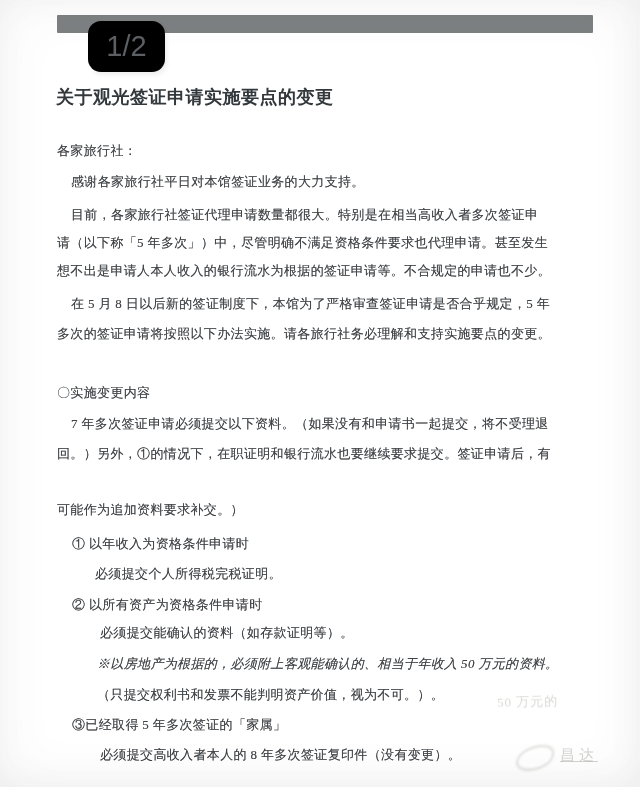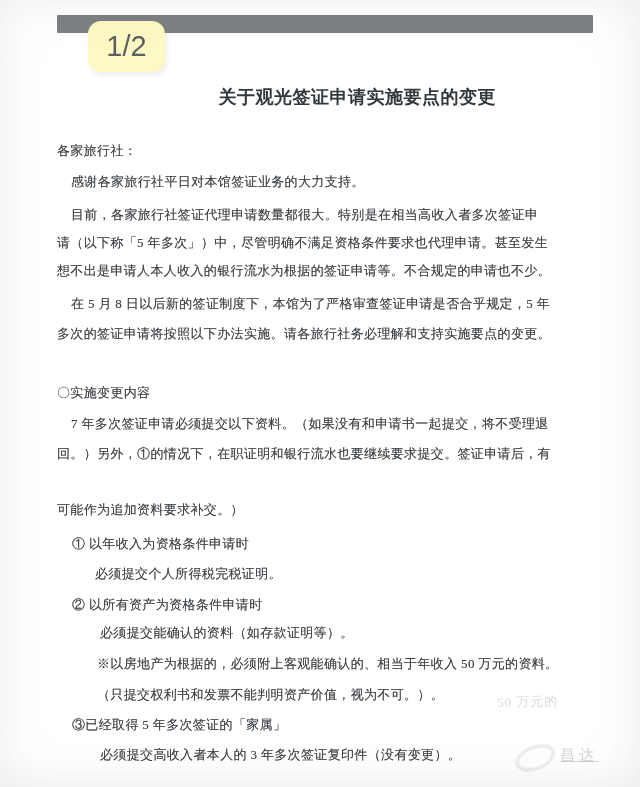--- a/index.html
+++ b/index.html
@@ -31,37 +31,37 @@
     background: #7d8082;
     border-radius: 1px;
     z-index: 1;
   }
   .page-badge {
     position: absolute;
     left: 88px;
     top: 21px;
     width: 77px;
     height: 51px;
-    background: #fef9c3;
+    background: #000000;
     border-radius: 13px;
     box-shadow: 2px 3px 5px rgba(0,0,0,0.07);
     display: flex;
     align-items: center;
     justify-content: center;
     font-family: "Liberation Sans", "DejaVu Sans", sans-serif;
     font-size: 29px;
     color: #5c6064;
     z-index: 2;
   }
   .doc-title {
     position: absolute;
     left: 56px;
     top: 85px;
     width: 440px;
-    text-align: right;
+    text-align: left;
     font-size: 18px;
     font-weight: 600;
     letter-spacing: 0.5px;
     color: #33383c;
     white-space: nowrap;
   }
   .line {
     position: absolute;
     font-size: 13px;
     letter-spacing: 0.35px;
@@ -129,23 +129,23 @@
 
 <div class="line" style="left:71px; top:415px;">7 年多次签证申请必须提交以下资料。（如果没有和申请书一起提交，将不受理退</div>
 <div class="line" style="left:57px; top:445px;">回。）另外，①的情况下，在职证明和银行流水也要继续要求提交。签证申请后，有</div>
 <div class="line" style="left:57px; top:473px;margin-top:28px;">可能作为追加资料要求补交。）</div>
 
 <div class="line" style="left:72px; top:535px;">① 以年收入为资格条件申请时</div>
 <div class="line" style="left:95px; top:565px;text-align:right;">必须提交个人所得税完税证明。</div>
 
 <div class="line" style="left:72px; top:596px;">② 以所有资产为资格条件申请时</div>
 <div class="line" style="left:100px; top:624px;">必须提交能确认的资料（如存款证明等）。</div>
-<div class="line" style="left:97px; top:655px;">※以房地产为根据的，必须附上客观能确认的、相当于年收入 50 万元的资料。</div>
+<div class="line" style="left:97px; top:655px;font-style:italic;">※以房地产为根据的，必须附上客观能确认的、相当于年收入 50 万元的资料。</div>
 <div class="line" style="left:97px; top:686px;">（只提交权利书和发票不能判明资产价值，视为不可。）。</div>
 
 <div class="line" style="left:72px; top:716px;">③已经取得 5 年多次签证的「家属」</div>
-<div class="line" style="left:100px; top:746px;">必须提交高收入者本人的 3 年多次签证复印件（没有变更）。</div>
+<div class="line" style="left:100px; top:746px;">必须提交高收入者本人的 8 年多次签证复印件（没有变更）。</div>
 
 <div class="wm-ghost">50 万元的</div>
 <div class="wm-scribble"></div>
 <div class="wm-stamp">昌达</div>
 
 <div class="scan-vignette"></div>
 
 </body></html>

